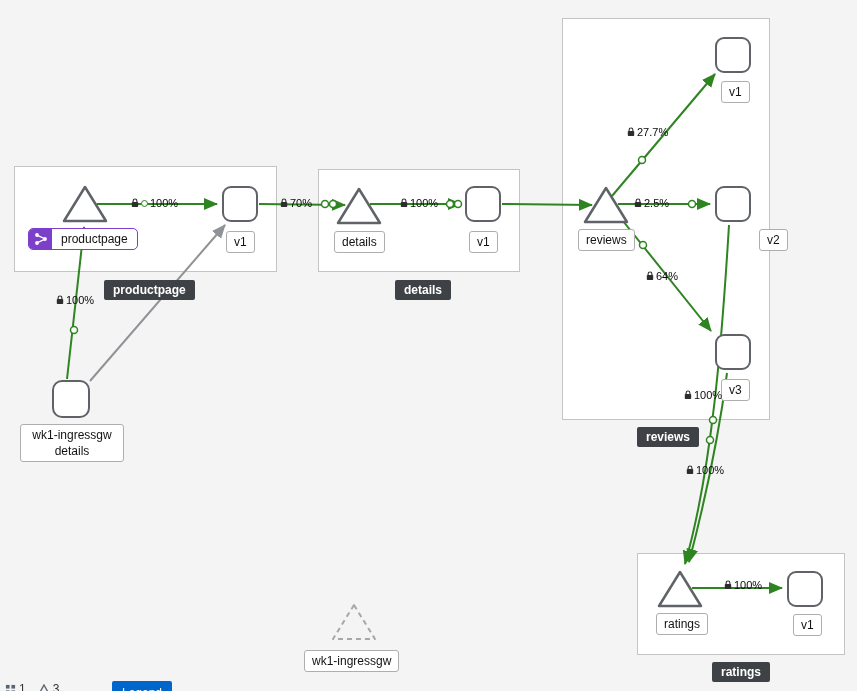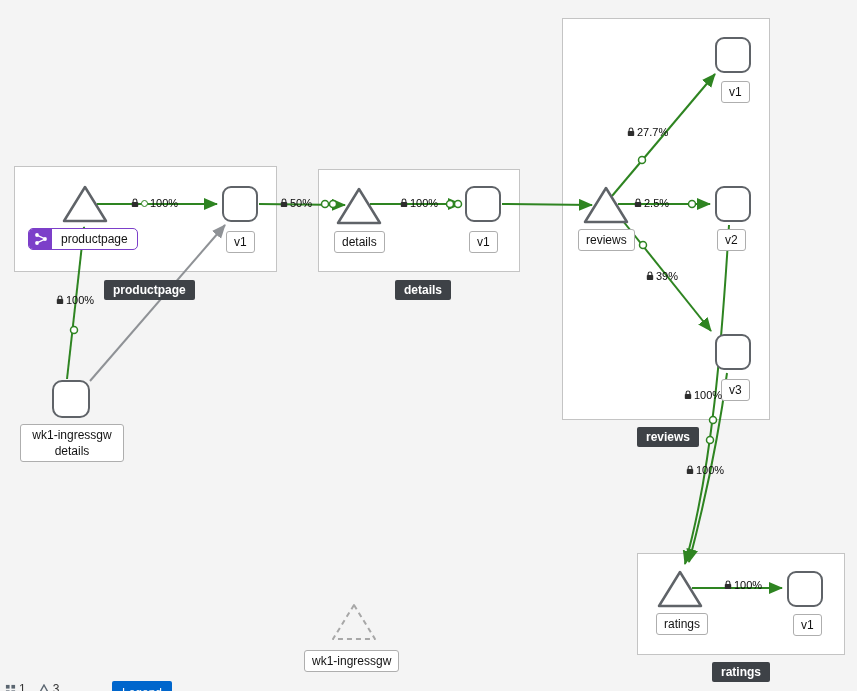--- a/index.html
+++ b/index.html
@@ -120,21 +120,21 @@
 
     <div class="tri-wrap" style="left:581px;top:184px">
       <svg width="50" height="42" viewBox="0 0 50 42">
           <polygon class="tri" points="25,4 46,38 4,38"></polygon>
         </svg>
     </div>
     <div class="node-label" style="left:578px;top:229px">reviews</div>
     <div class="node-square" style="left:715px;top:37px"></div>
     <div class="node-label" style="left:721px;top:81px">v1</div>
     <div class="node-square" style="left:715px;top:186px"></div>
-    <div class="node-label" style="left:717px;top:229px">v2</div>
+    <div class="node-label" style="left:759px;top:229px">v2</div>
     <div class="node-square" style="left:715px;top:334px"></div>
     <div class="node-label" style="left:721px;top:379px">v3</div>
     <div class="group-label" style="left:637px;top:427px">reviews</div>
 
     <div class="tri-wrap" style="left:655px;top:568px">
       <svg width="50" height="42" viewBox="0 0 50 42">
           <polygon class="tri" points="25,4 46,38 4,38"></polygon>
         </svg>
     </div>
     <div class="node-label" style="left:656px;top:613px">ratings</div>
@@ -168,21 +168,21 @@
           <rect x="0.8" y="4" width="6.4" height="5" rx="0.8" fill="#2d2d2d"></rect>
         </svg>
       <span class="dot-inline"></span>
       <span>100%</span>
     </div>
     <div class="edge-label" style="left:280px;top:197px">
       <svg width="8" height="10" viewBox="0 0 8 10">
           <path d="M2.1 4V2.9a1.9 1.9 0 0 1 3.8 0V4" fill="none" stroke="#2d2d2d" stroke-width="1.1"></path>
           <rect x="0.8" y="4" width="6.4" height="5" rx="0.8" fill="#2d2d2d"></rect>
         </svg>
-      <span>50%</span>
+      <span>70%</span>
     </div>
     <div class="edge-label" style="left:400px;top:197px">
       <svg width="8" height="10" viewBox="0 0 8 10">
           <path d="M2.1 4V2.9a1.9 1.9 0 0 1 3.8 0V4" fill="none" stroke="#2d2d2d" stroke-width="1.1"></path>
           <rect x="0.8" y="4" width="6.4" height="5" rx="0.8" fill="#2d2d2d"></rect>
         </svg>
       <span>100%</span>
     </div>
     <div class="edge-label" style="left:627px;top:126px">
       <svg width="8" height="10" viewBox="0 0 8 10">
@@ -196,21 +196,21 @@
           <path d="M2.1 4V2.9a1.9 1.9 0 0 1 3.8 0V4" fill="none" stroke="#2d2d2d" stroke-width="1.1"></path>
           <rect x="0.8" y="4" width="6.4" height="5" rx="0.8" fill="#2d2d2d"></rect>
         </svg>
       <span>2.5%</span>
     </div>
     <div class="edge-label" style="left:646px;top:270px">
       <svg width="8" height="10" viewBox="0 0 8 10">
           <path d="M2.1 4V2.9a1.9 1.9 0 0 1 3.8 0V4" fill="none" stroke="#2d2d2d" stroke-width="1.1"></path>
           <rect x="0.8" y="4" width="6.4" height="5" rx="0.8" fill="#2d2d2d"></rect>
         </svg>
-      <span>39%</span>
+      <span>64%</span>
     </div>
     <div class="edge-label" style="left:684px;top:389px">
       <svg width="8" height="10" viewBox="0 0 8 10">
           <path d="M2.1 4V2.9a1.9 1.9 0 0 1 3.8 0V4" fill="none" stroke="#2d2d2d" stroke-width="1.1"></path>
           <rect x="0.8" y="4" width="6.4" height="5" rx="0.8" fill="#2d2d2d"></rect>
         </svg>
       <span>100%</span>
     </div>
     <div class="edge-label" style="left:686px;top:464px">
       <svg width="8" height="10" viewBox="0 0 8 10">

